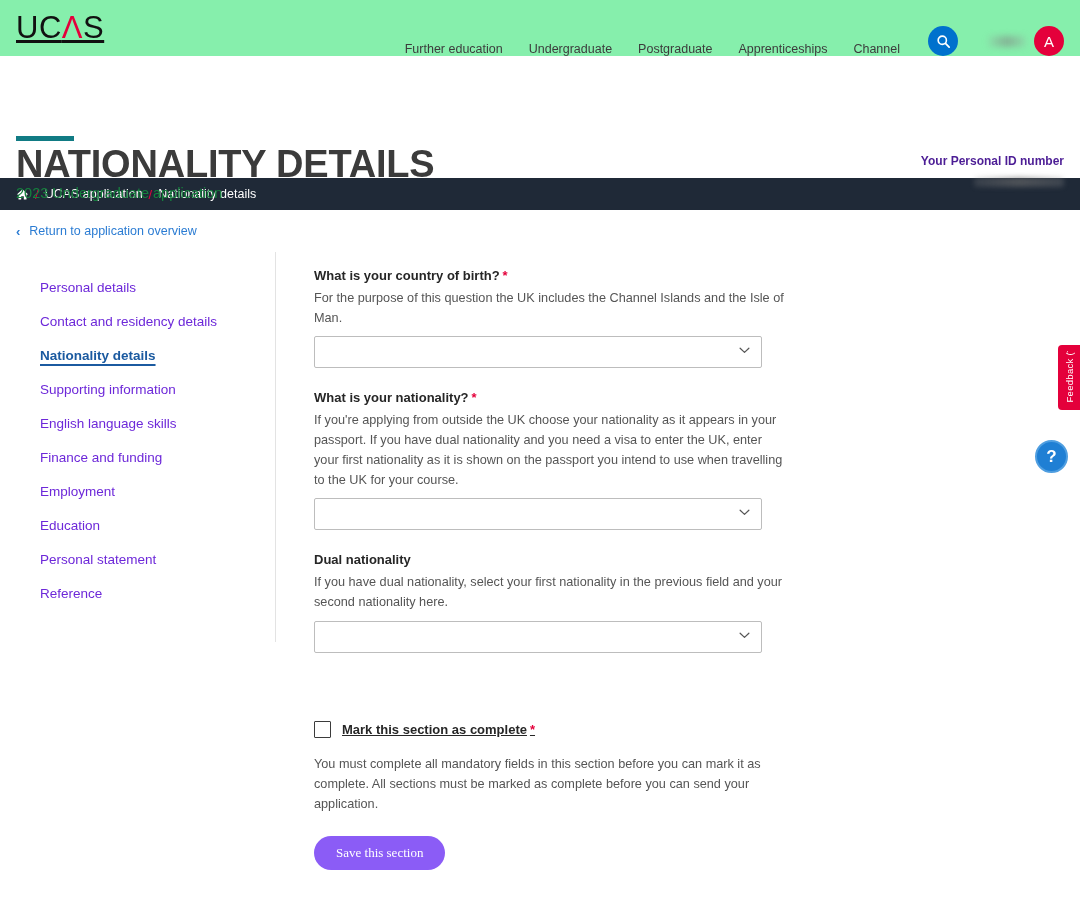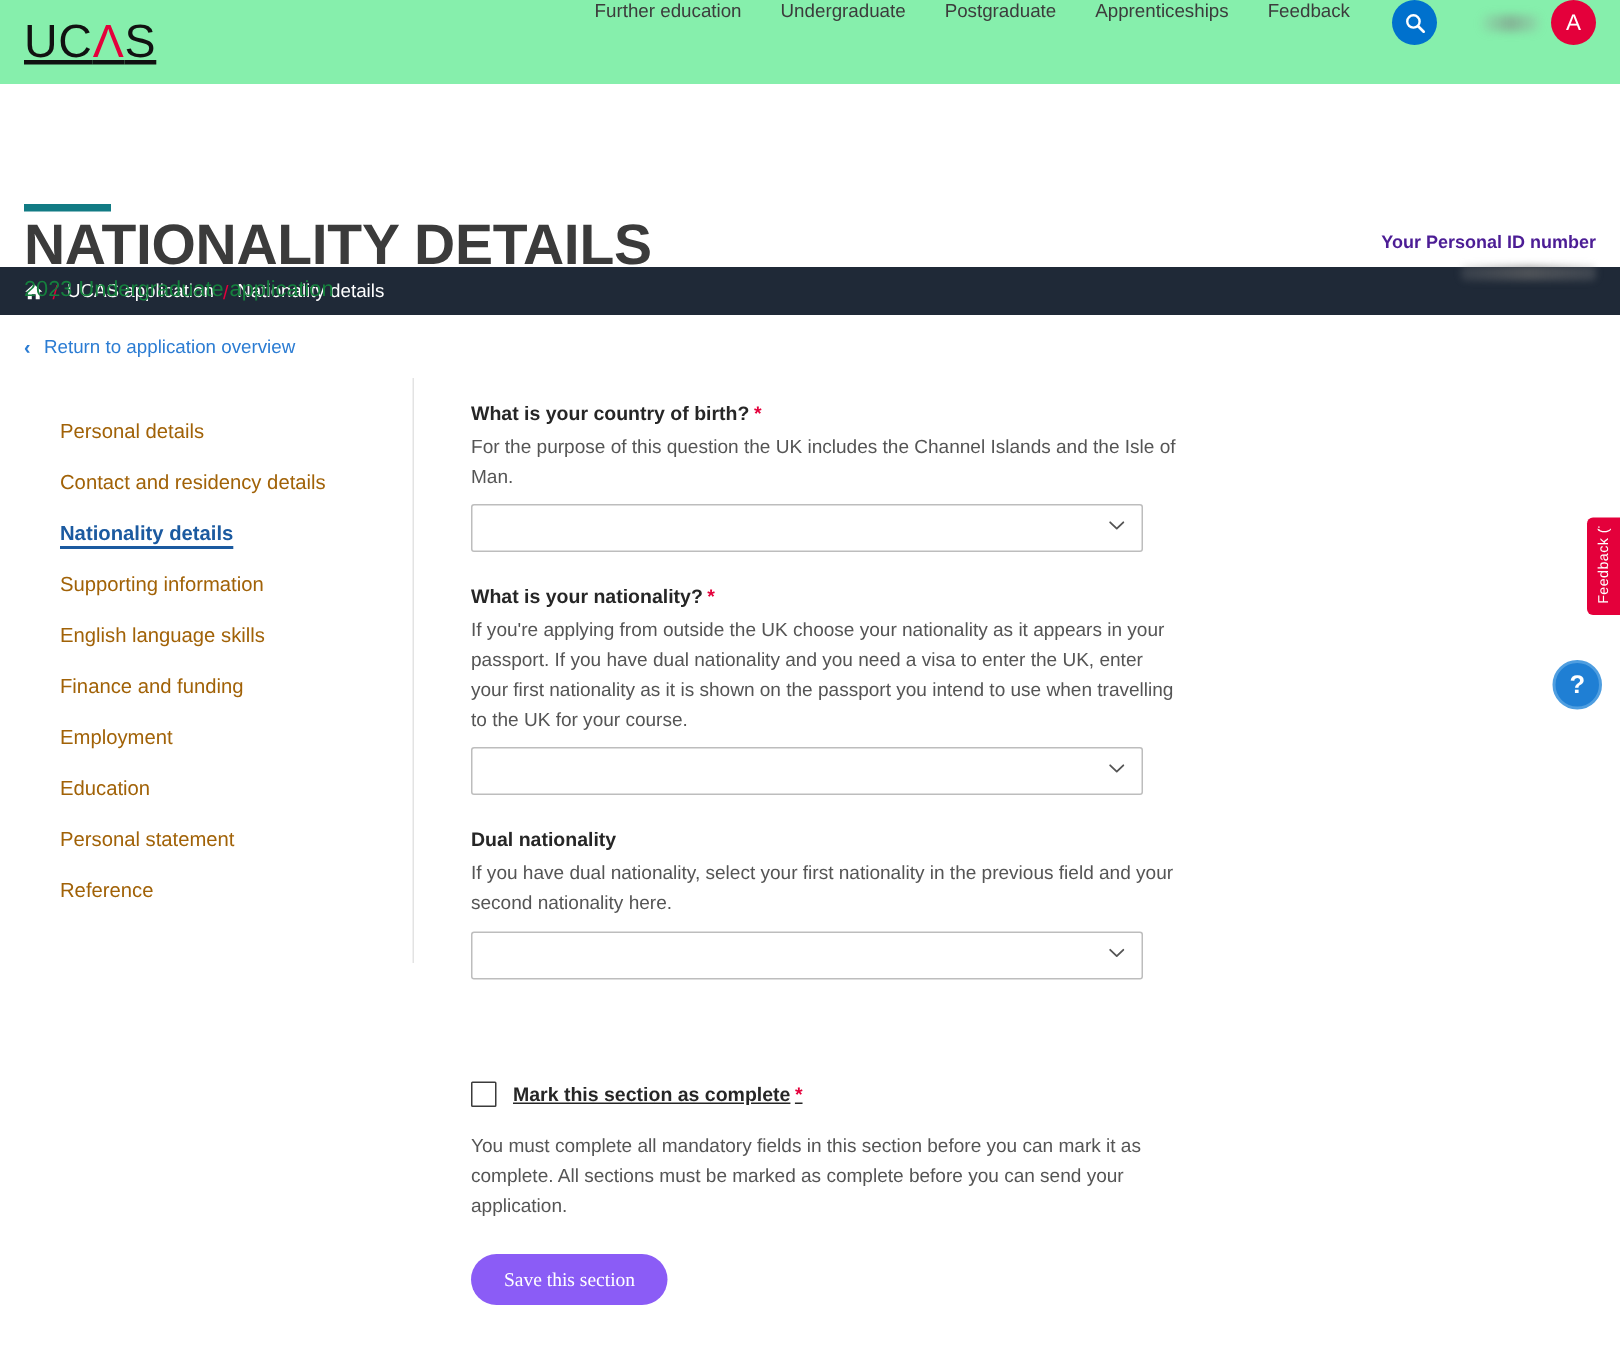--- a/index.html
+++ b/index.html
@@ -32,21 +32,21 @@
     display: flex;
     align-items: baseline;
   }
   .logo .lam { color: #e4003b; font-weight: 400; }
 
   .top-nav {
     position: absolute;
     right: 16px; top: 0;
     height: 56px;
     display: flex;
-    align-items: flex-start;
+    align-items: flex-end;
     gap: 26px;
     margin-left: 43px;
   }
   .top-nav a {
     font-size: 12.5px;
     color: #3c3c3c;
     text-decoration: none;
     white-space: nowrap;
   }
   .search-btn {
@@ -149,21 +149,21 @@
     padding-top: 18px;
     border-right: 1px solid #e3e3e3;
     height: 390px;
   }
   .sidebar ul { list-style: none; margin: 0; padding: 0; }
   .sidebar li { margin-bottom: 0; }
   .sidebar a {
     display: block;
     padding: 9.5px 0 9.5px 24px;
     font-size: 13.5px;
-    color: #a16207;
+    color: #6d28d9;
     text-decoration: none;
   }
   .sidebar a.active {
     color: #1b5aa0;
     font-weight: 700;
     text-decoration: underline;
     text-underline-offset: 4px;
     text-decoration-thickness: 2px;
   }
 
@@ -289,21 +289,21 @@
       <span>UC</span>
         <span class="lam">Λ</span>
         <span>S</span>
     </a>
 
     <nav class="top-nav">
       <a href="#">Further education</a>
       <a href="#">Undergraduate</a>
       <a href="#">Postgraduate</a>
       <a href="#">Apprenticeships</a>
-      <a href="#">Feedback</a>
+      <a href="#">Channel</a>
 
       <button class="search-btn">
         <svg width="15" height="15" viewBox="0 0 16 16">
           <circle cx="6.7" cy="6.7" r="4.4" fill="none" stroke="#ffffff" stroke-width="1.7"></circle>
           <line x1="10.1" y1="10.1" x2="14" y2="14" stroke="#ffffff" stroke-width="1.9" stroke-linecap="round"></line>
         </svg>
       </button>
 
       <div class="user-block">
         <div class="user-name-blur"></div>

